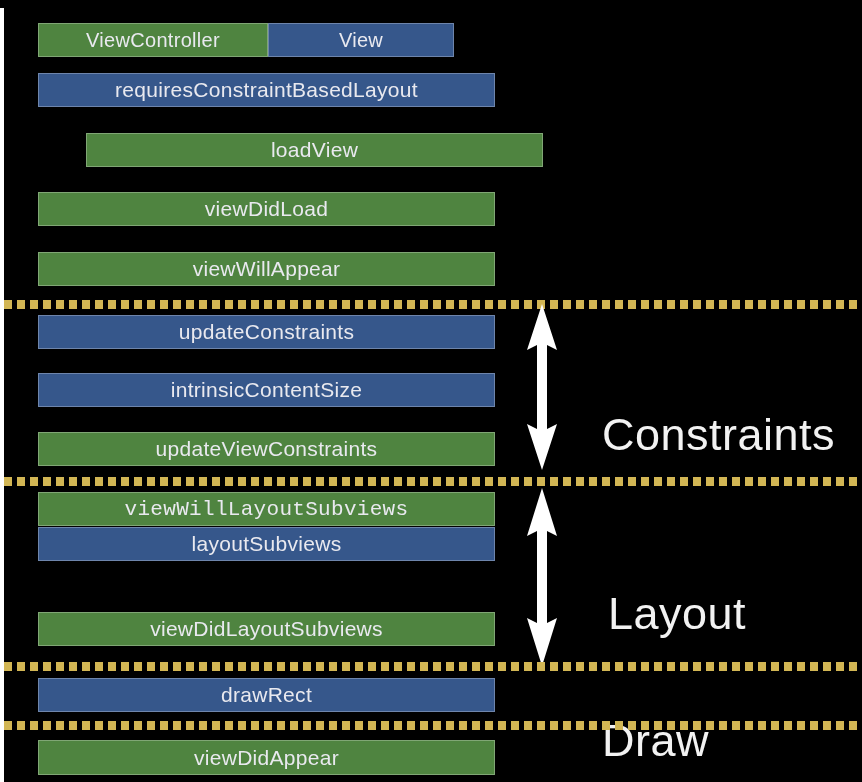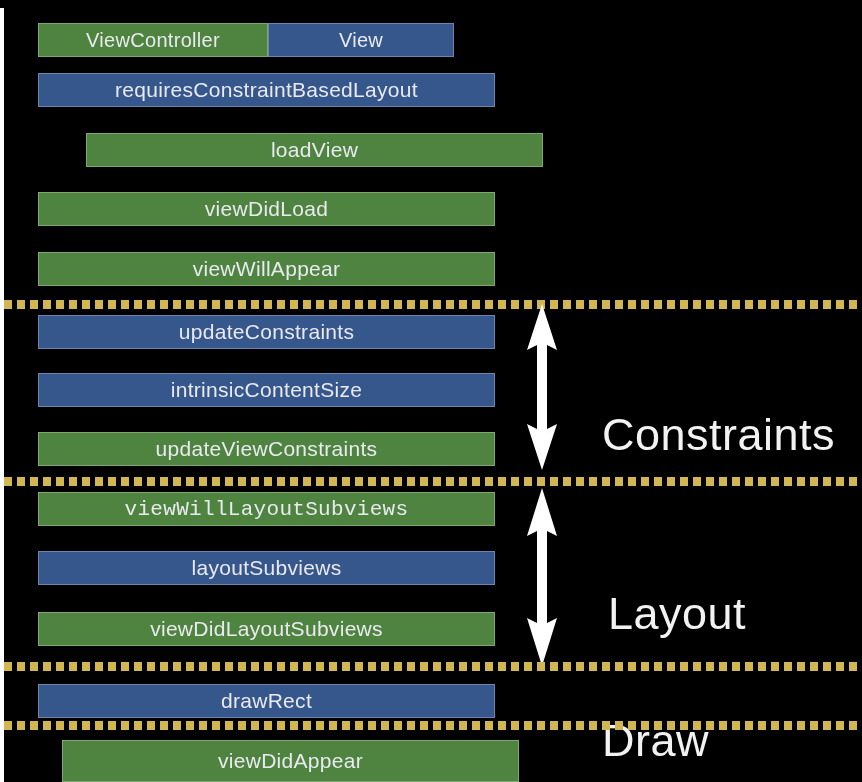--- a/index.html
+++ b/index.html
@@ -55,24 +55,24 @@
   .b-legend-vc        { left: 38px;  top: 23px; width: 230px; }
   .b-legend-view      { left: 268px; top: 23px; width: 186px; }
   .b-requires         { top: 73px; }
   .b-loadview         { top: 133px; margin-left: 48px; }
   .b-viewdidload      { top: 192px; }
   .b-viewwillappear   { top: 252px; }
   .b-updateconstraints{ top: 315px; }
   .b-intrinsic        { top: 373px; }
   .b-updateviewconstraints { top: 432px; }
   .b-viewwilllayout   { top: 492px; font-family: Liberation Mono, monospace; }
-  .b-layoutsubviews   { top: 551px; }
+  .b-layoutsubviews   { top: 527px; }
   .b-viewdidlayout    { top: 612px; }
-  .b-drawrect         { top: 678px; margin-top: 6px; }
-  .b-viewdidappear    { top: 740px; height: 42px; margin-left: 24px; }
+  .b-drawrect         { top: 678px; }
+  .b-viewdidappear    { top: 740px; height: 35px; }
 
   .divider {
     position: absolute;
     left: 4px;
     right: 0;
     height: 9px;
     background: repeating-linear-gradient(
       90deg,
       var(--divider-gold) 0px, var(--divider-gold) 8px,
       transparent 8px, transparent 13px

